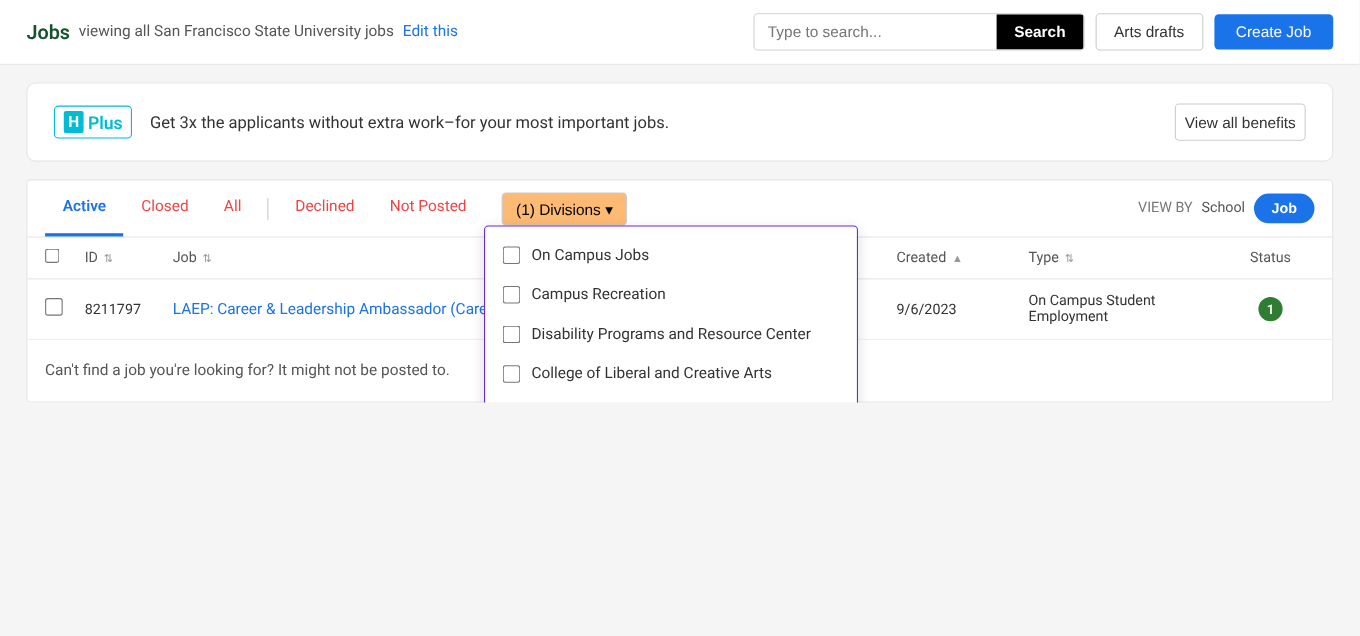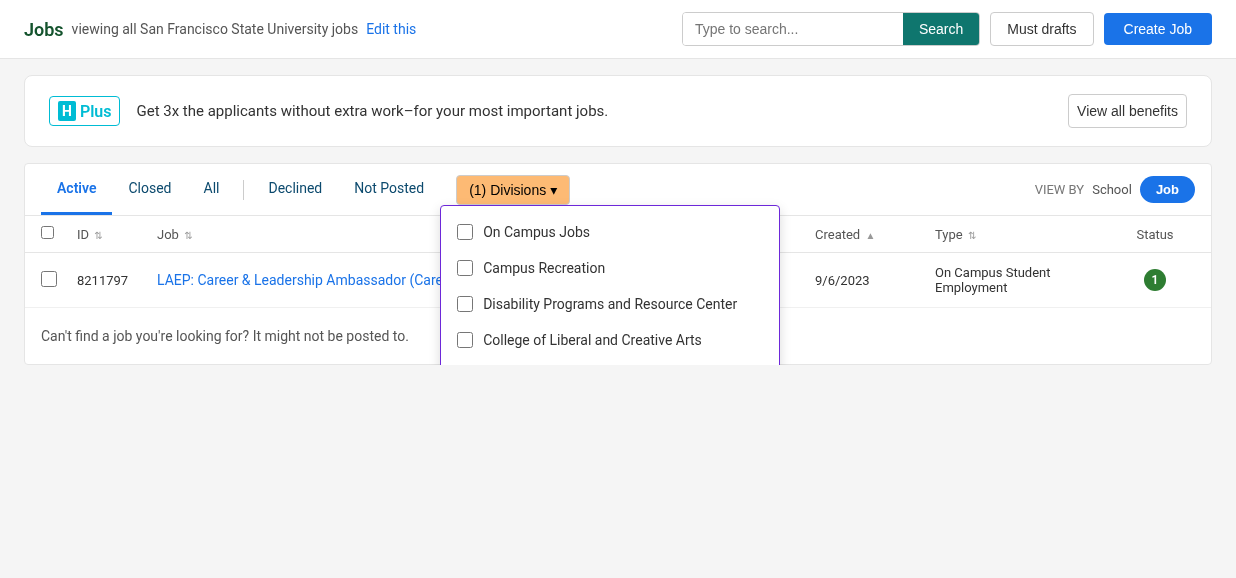--- a/index.html
+++ b/index.html
@@ -53,27 +53,27 @@
     }
     .search-input {
       border: none;
       outline: none;
       padding: 8px 12px;
       font-size: 14px;
       width: 220px;
       color: #999;
     }
     .search-btn {
-      background: #0f766e;
+      background: #000000;
       color: #fff;
       border: none;
       padding: 8px 16px;
       cursor: pointer;
       font-size: 14px;
-      font-weight: 400;
+      font-weight: 700;
     }
     .view-drafts-btn {
       background: #fff;
       color: #333;
       border: 1px solid #ccc;
       padding: 8px 16px;
       border-radius: 4px;
       cursor: pointer;
       font-size: 14px;
     }
@@ -153,21 +153,21 @@
       position: relative;
     }
     .tabs {
       display: flex;
       align-items: center;
       gap: 0;
     }
     .tab {
       padding: 16px 16px;
       cursor: pointer;
-      color: #0c4a6e;
+      color: #ef4444;
       font-size: 14px;
       border-bottom: 3px solid transparent;
       white-space: nowrap;
     }
     .tab.active {
       color: #1a73e8;
       border-bottom: 3px solid #1a73e8;
       font-weight: 600;
     }
     .tab-divider {
@@ -355,21 +355,21 @@
   <div class="top-bar-left">
     <span class="jobs-title">Jobs</span>
     <span class="viewing-text">viewing all San Francisco State University jobs</span>
     <a class="edit-this">Edit this</a>
   </div>
   <div class="top-bar-right">
     <div class="search-box">
       <input class="search-input" type="text" placeholder="Type to search..." style="">
       <button class="search-btn">Search</button>
     </div>
-    <button class="view-drafts-btn">Must drafts</button>
+    <button class="view-drafts-btn">Arts drafts</button>
     <button class="create-job-btn">Create Job</button>
   </div>
 </div>
 
 <div class="promo-banner">
   <div class="promo-logo">
     <span class="promo-logo-h">H</span>
     <span class="promo-logo-plus">Plus</span>
   </div>
   <span class="promo-text">Get 3x the applicants without extra work–for your most important jobs.</span>

